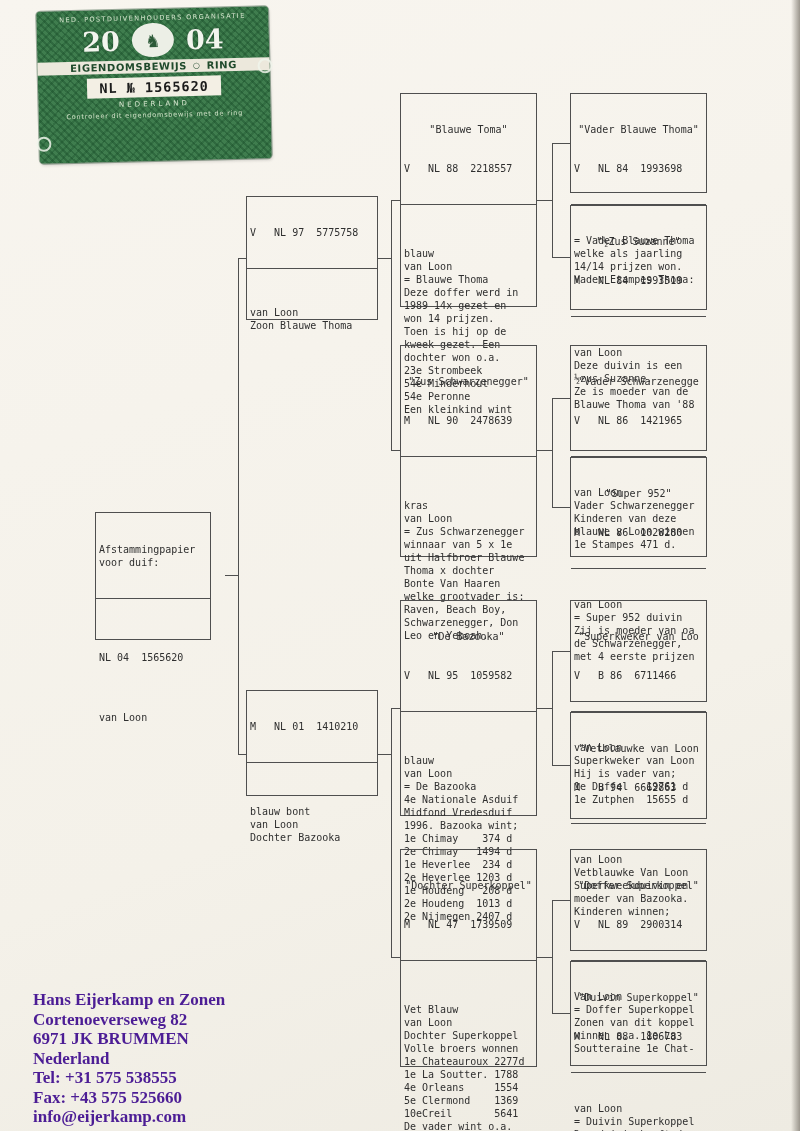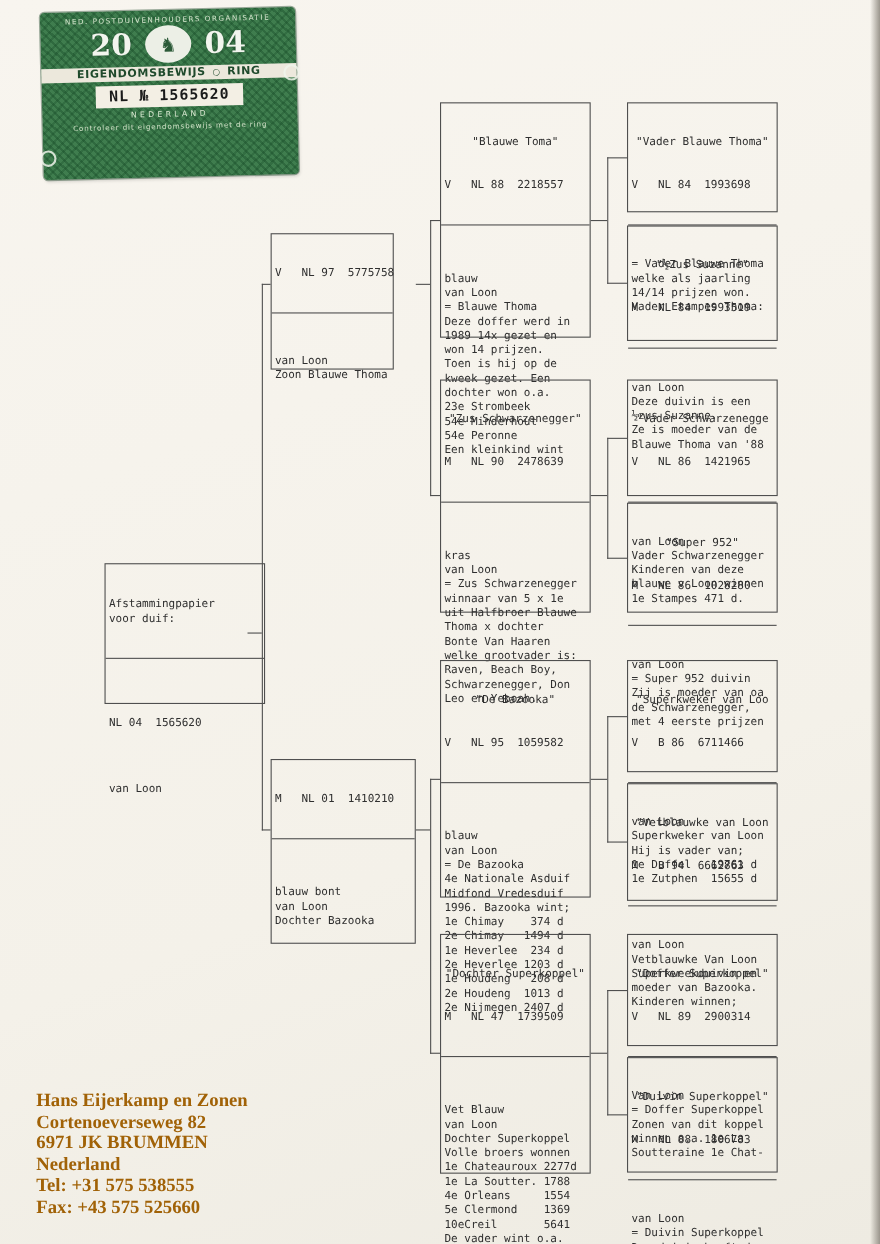--- a/index.html
+++ b/index.html
@@ -57,21 +57,21 @@
   .ptitle { text-align:center; }
   .pdiv { border-top:1px solid #4f4f4f; margin:3px -3px 0 -3px; height:0; }
   .pbody { margin-top:16px; }
 
   
   .ln { position:absolute; background:#4f4f4f; }
 
   
   .footer { position:absolute; left:33px; top:990px;
     font-family:"Liberation Serif","DejaVu Serif",serif; font-weight:bold;
-    font-size:17px; line-height:19.5px; color:#a16207; }
+    font-size:17px; line-height:19.5px; color:#4c1d95; }
 </style>
 </head>
 <body>
 
 <div class="page">
 
   <div class="stamp">
     <div class="stamp-org">NED. POSTDUIVENHOUDERS ORGANISATIE</div>
     <div class="stamp-mid">
       <span class="stamp-year">20</span>
@@ -83,35 +83,35 @@
       <span class="band-ring">○</span>
       <span>RING</span>
     </div>
     <div class="stamp-ringbox">NL  № 1565620</div>
     <div class="stamp-country">NEDERLAND</div>
     <div class="stamp-verify">Controleer dit eigendomsbewijs met de ring</div>
     <div class="seal seal-l"></div>
     <div class="seal seal-r"></div>
   </div>
 
-  <div class="pbox" style="left:95px;top:512px;width:146px;height:128px">
+  <div class="pbox" style="left:95px;top:512px;width:116px;height:128px">
     <div class="pbody" style="margin-top:1px">Afstammingpapier
 voor duif:</div>
     <div class="pdiv"></div>
     <div style="margin-top:26px">NL 04  1565620</div>
     <div style="margin-top:21px">van Loon</div>
   </div>
 
-  <div class="pbox" style="left:246px;top:212px;width:112px;height:124px">
+  <div class="pbox" style="left:246px;top:196px;width:132px;height:124px">
     <div>V   NL 97  5775758</div>
     <div class="pdiv"></div>
     <div class="pbody" style="margin-top:11px">van Loon
 Zoon Blauwe Thoma</div>
   </div>
-  <div class="pbox" style="left:246px;top:690px;width:132px;height:168px">
+  <div class="pbox" style="left:246px;top:690px;width:132px;height:106px">
     <div>M   NL 01  1410210</div>
     <div class="pdiv"></div>
     <div class="pbody">blauw bont
 van Loon
 Dochter Bazooka</div>
   </div>
 
   <div class="pbox" style="left:400px;top:93px;width:137px;height:214px">
     <div class="ptitle">"Blauwe Toma"</div>
     <div>V   NL 88  2218557</div>
@@ -292,16 +292,17 @@
   <div class="ln" style="left:552px;top:900px;width:18px;height:1px"></div>
   <div class="ln" style="left:552px;top:1013px;width:18px;height:1px"></div>
 
   <div class="footer">
     <div>Hans Eijerkamp en Zonen</div>
     <div>Cortenoeverseweg 82</div>
     <div>6971 JK BRUMMEN</div>
     <div>Nederland</div>
     <div>Tel: +31 575 538555</div>
     <div>Fax: +43 575 525660</div>
+    <div>info@eijerkamp.com</div>
   </div>
 
   <div class="scan-edge"></div>
 </div>
 
 </body></html>

